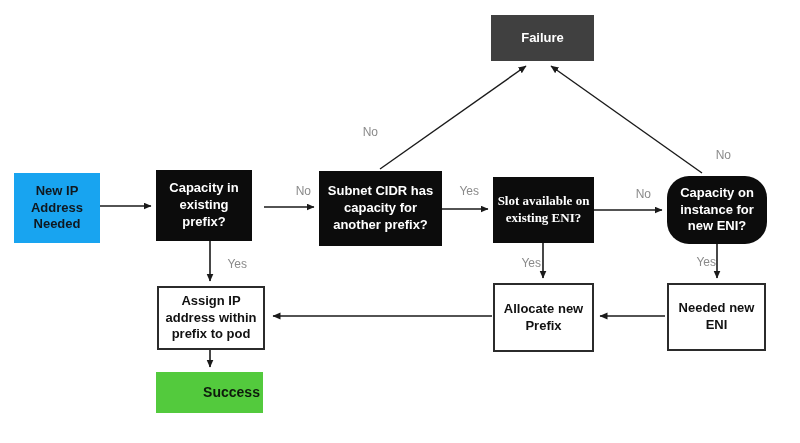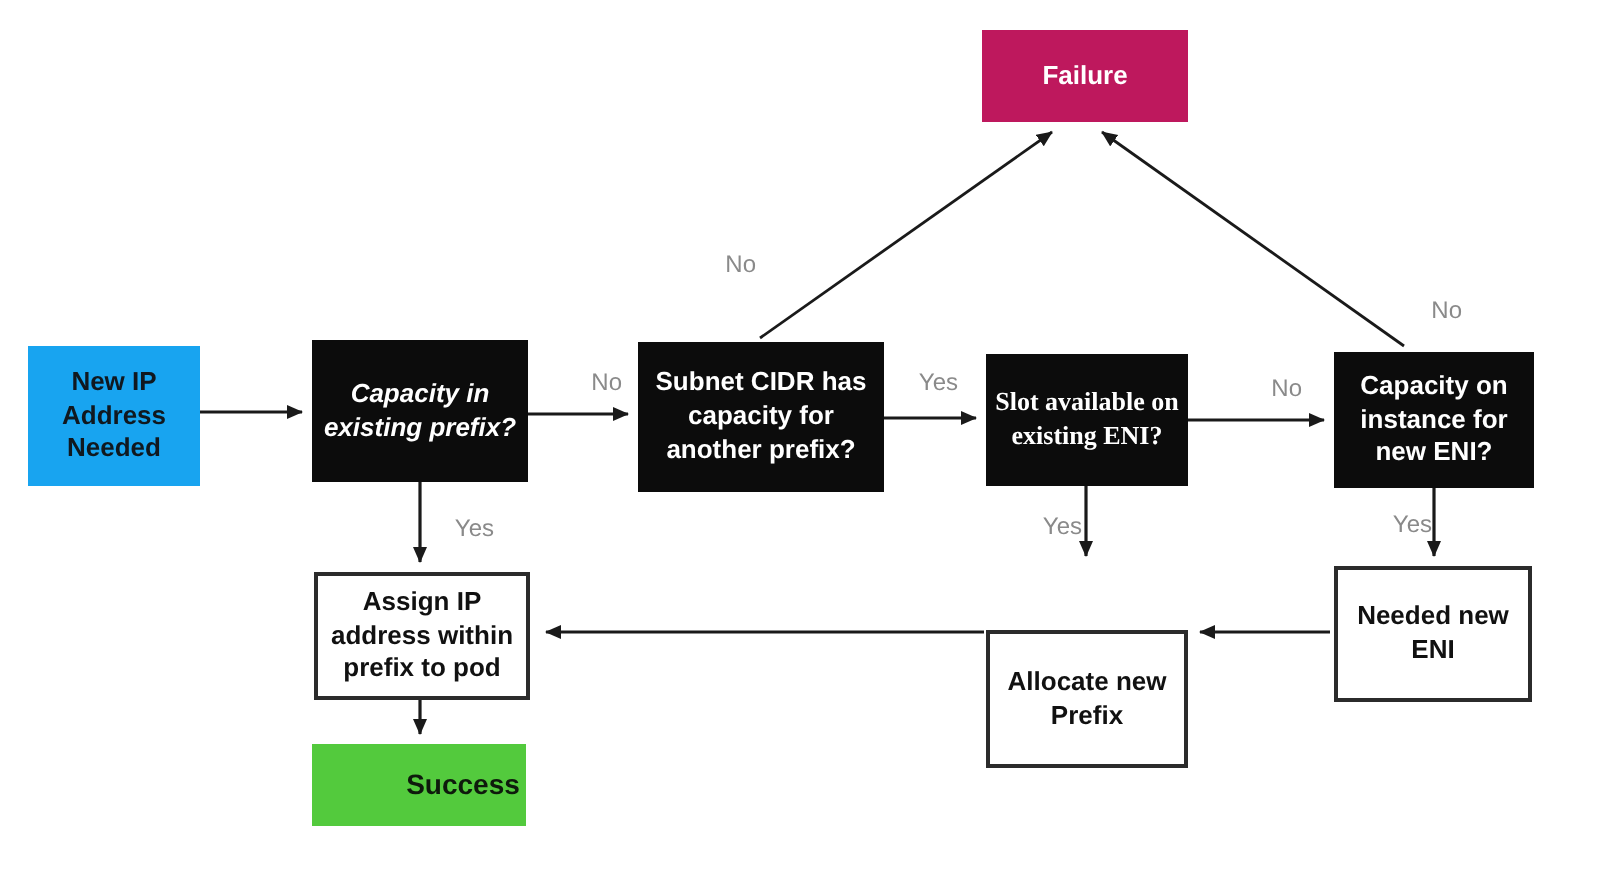--- a/index.html
+++ b/index.html
@@ -31,38 +31,38 @@
     left: 14px; top: 173px; width: 86px; height: 70px;
     background: #18A4F0;
     color: #10181f;
     font-size: 13px;
   }
   .node-black {
     background: #0c0c0c;
     color: #ffffff;
     font-size: 13px;
   }
-  .node-capacity-prefix   { left: 156px; top: 170px; width: 108px; height: 71px; font-style: italic; }
+  .node-capacity-prefix   { left: 156px; top: 170px; width: 96px; height: 71px; }
   .node-subnet-cidr       { left: 319px; top: 171px; width: 123px; height: 75px; justify-content: flex-end; }
   .node-slot-eni          { left: 493px; top: 177px; width: 101px; height: 66px; font-family: Liberation Serif, serif; }
-  .node-capacity-instance { left: 667px; top: 176px; width: 100px; height: 68px; }
+  .node-capacity-instance { left: 667px; top: 176px; width: 100px; height: 68px; border-radius: 22px; }
   .node-failure {
     left: 491px; top: 15px; width: 103px; height: 46px;
-    background: #be185d;
+    background: #404040;
     color: #ffffff;
     font-size: 13px;
   }
   .node-white {
     background: #ffffff;
     border: 2px solid #2b2b2b;
     color: #111111;
     font-size: 13px;
   }
   .node-assign-ip       { left: 157px; top: 286px; width: 108px; height: 64px; }
-  .node-allocate-prefix { left: 493px; top: 283px; width: 101px; height: 69px; margin-top: 32px; }
+  .node-allocate-prefix { left: 493px; top: 283px; width: 101px; height: 69px; }
   .node-attach-eni      { left: 667px; top: 283px; width: 99px;  height: 68px; }
   .node-success {
     left: 156px; top: 372px; width: 107px; height: 41px;
     background: #53CA3D;
     color: #0e1a0c;
     font-size: 14px;
     padding-left: 48px;
   }
   .edge-label {
     position: absolute;

